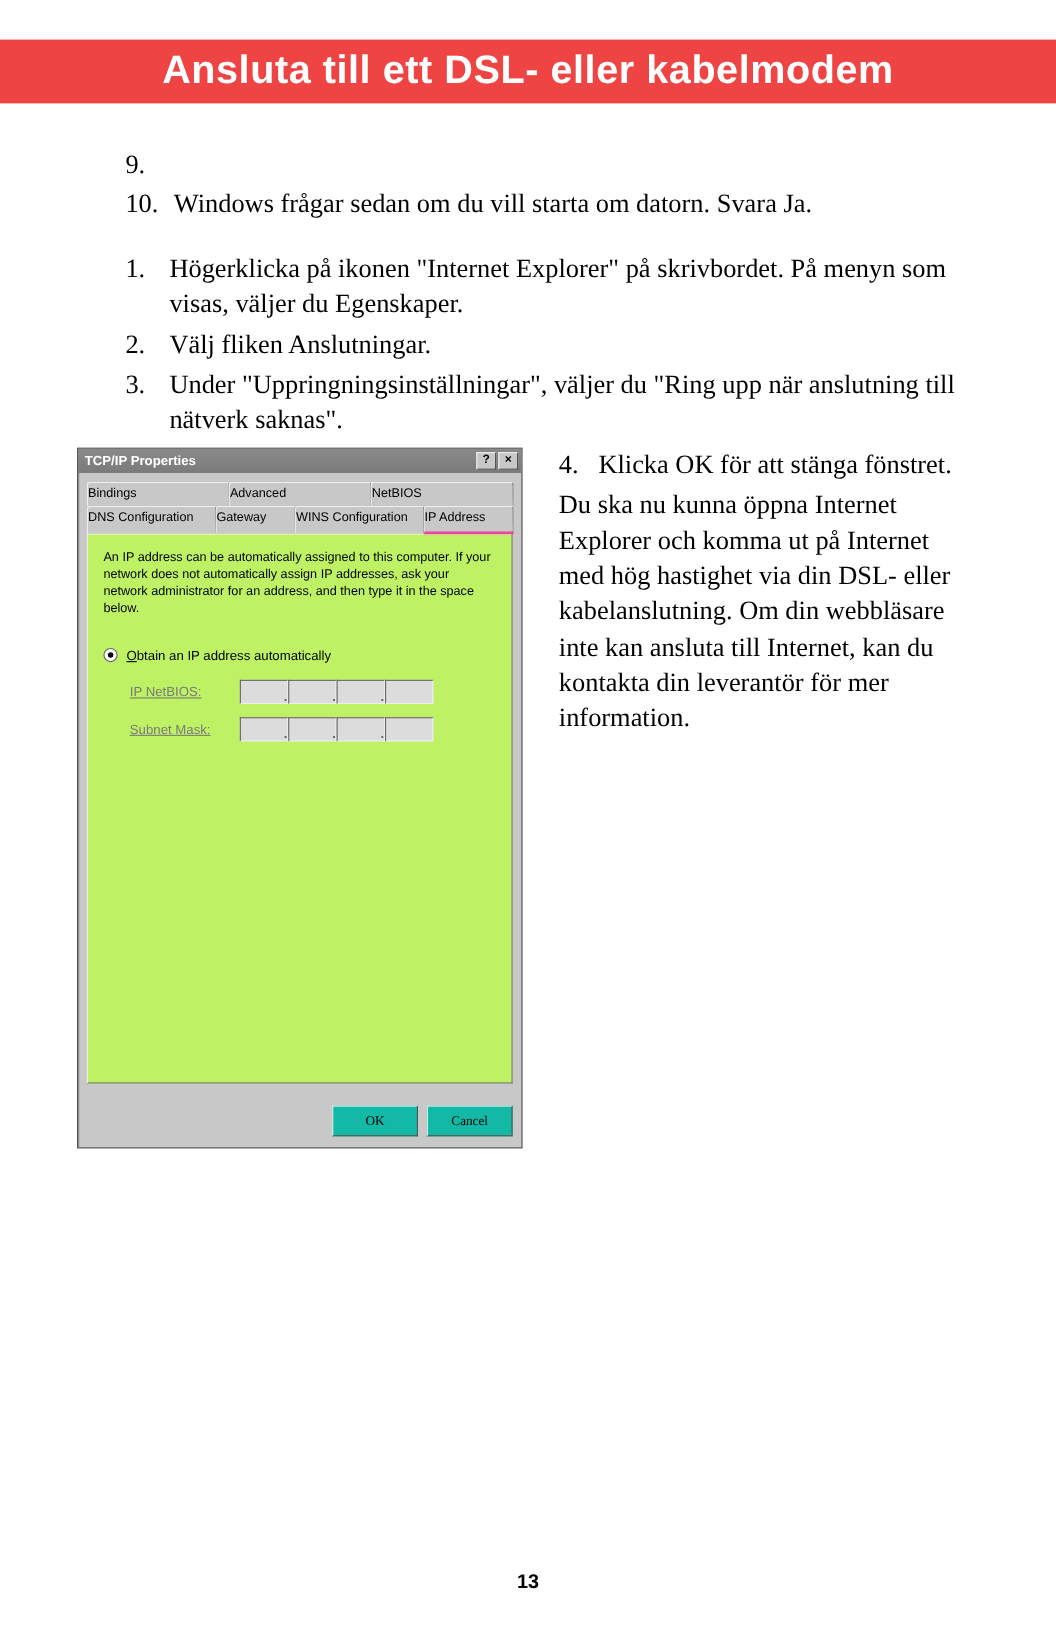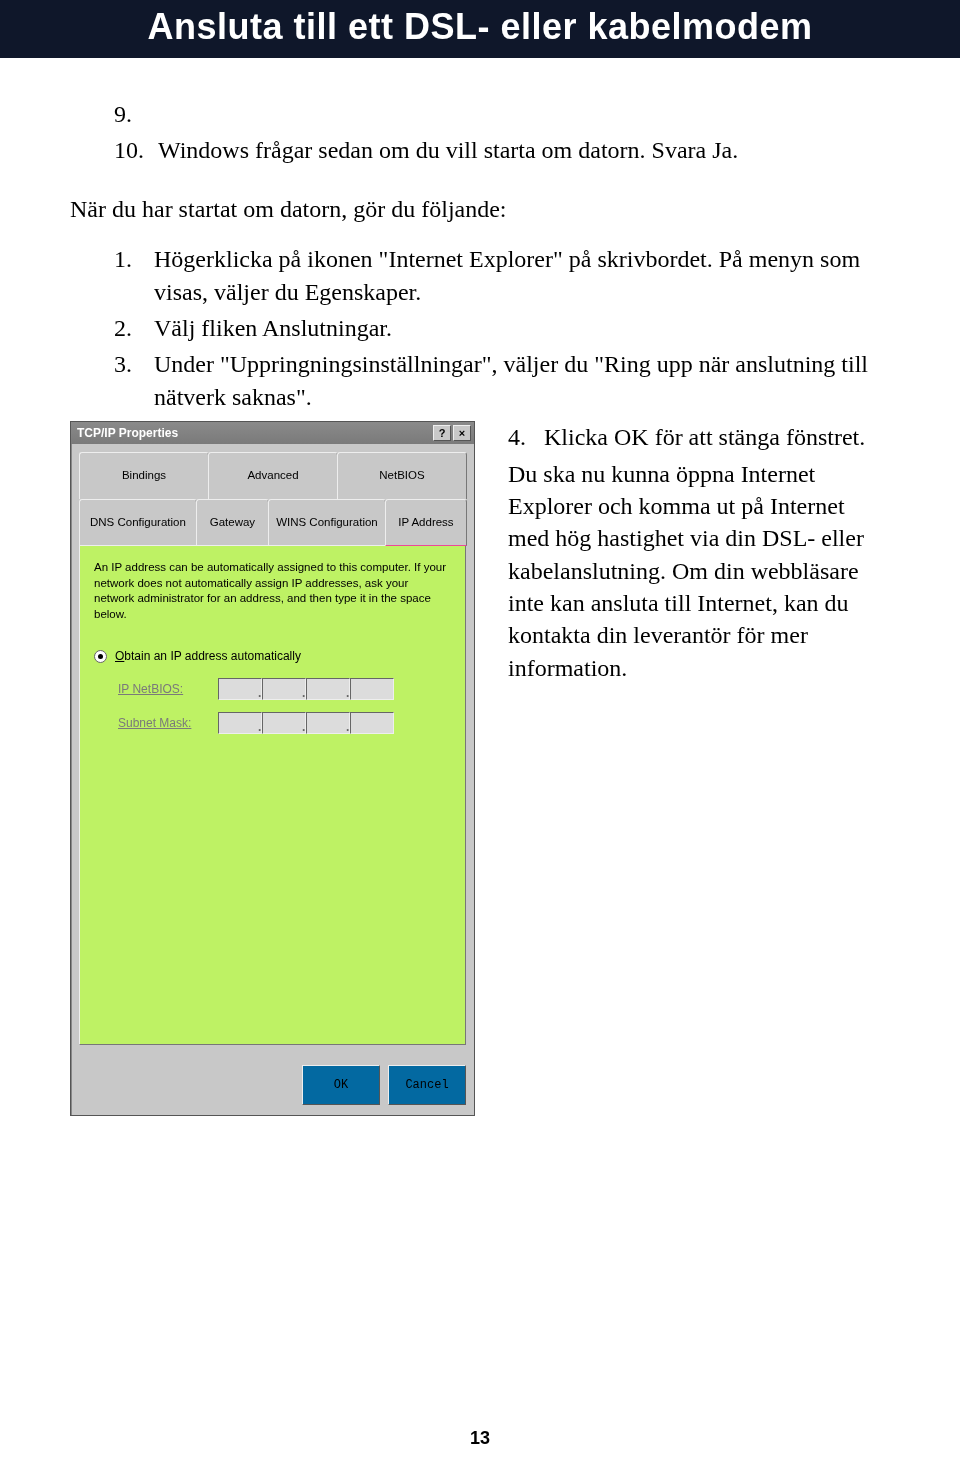--- a/index.html
+++ b/index.html
@@ -6,28 +6,29 @@
   html, body { margin: 0; padding: 0; }
   body {
     width: 960px;
     height: 1479px;
     background: #fff;
     font-family: "Optima", "Palatino", Georgia, serif;
     color: #000;
     position: relative;
   }
   .header-bar {
-    background: #0f172a;
+    background: #ef4444;
     color: #fff;
     text-align: center;
     font-family: "Arial Narrow", "Helvetica Condensed", Impact, sans-serif;
     font-size: 36px;
     font-weight: 600;
     letter-spacing: 0.5px;
     padding: 6px 0 10px 0;
+    margin-top: 36px;
   }
   .content {
     padding: 40px 70px 0 70px;
     font-size: 24px;
     line-height: 1.35;
   }
   .list-top {
     padding-left: 44px;
     margin-bottom: 26px;
   }
@@ -90,31 +91,31 @@
   .tabs-row {
     display: flex;
     border-bottom: none;
     position: relative;
   }
   .tab {
     border: 1px solid #777;
     border-bottom: none;
     border-top-color: #eee; border-left-color: #eee;
     background: #c8c8c8;
-    padding: 15px 0;
+    padding: 3px 0;
     font-size: 11.5px;
-    text-align: center;
+    text-align: left;
     margin-right: -1px;
     border-radius: 3px 3px 0 0;
   }
   .tab-sel {
     position: relative;
     z-index: 2;
     background: #c8c8c8;
-    border-bottom: 1px solid #ec4899;
+    border-bottom: 3px solid #ec4899;
     margin-bottom: -1px;
   }
   .tab-panel {
     border: 1px solid #777;
     border-top-color: #eee; border-left-color: #eee;
     background: #bef264;
     padding: 14px 14px 80px 14px;
     min-height: 500px;
   }
   .desc {
@@ -163,25 +164,25 @@
     left: -4px; bottom: -1px;
     color: #666;
     font-weight: bold;
   }
   .dlg-buttons {
     display: flex; justify-content: flex-end;
     gap: 8px;
     padding: 10px 8px 10px 0;
   }
   .btn {
-    width: 78px; height: 40px;
-    background: #0369a1;
+    width: 78px; height: 28px;
+    background: #14b8a6;
     border: 1px solid #555;
     border-top-color: #eee; border-left-color: #eee;
-    font-family: Liberation Mono, monospace;
+    font-family: Liberation Serif, serif;
     font-size: 12px;
     display: flex; align-items: center; justify-content: center;
   }
   .pagenum {
     position: absolute;
     bottom: 30px;
     width: 100%;
     text-align: center;
     font-family: Liberation Sans, sans-serif;
     font-size: 18px;
@@ -198,21 +199,20 @@
   <div class="list-top">
     <div class="row">
       <div class="num">9.</div>
     </div>
     <div class="row">
       <div class="num">10.</div>
       <div>Windows frågar sedan om du vill starta om datorn. Svara Ja.</div>
     </div>
   </div>
 
-  <div class="para">När du har startat om datorn, gör du följande:</div>
 
   <div class="list-num">
     <div class="row">
       <div class="num">1.</div>
       <div>Högerklicka på ikonen "Internet Explorer" på skrivbordet. På menyn som visas, väljer du Egenskaper.</div>
     </div>
     <div class="row">
       <div class="num">2.</div>
       <div>Välj fliken Anslutningar.</div>
     </div>

